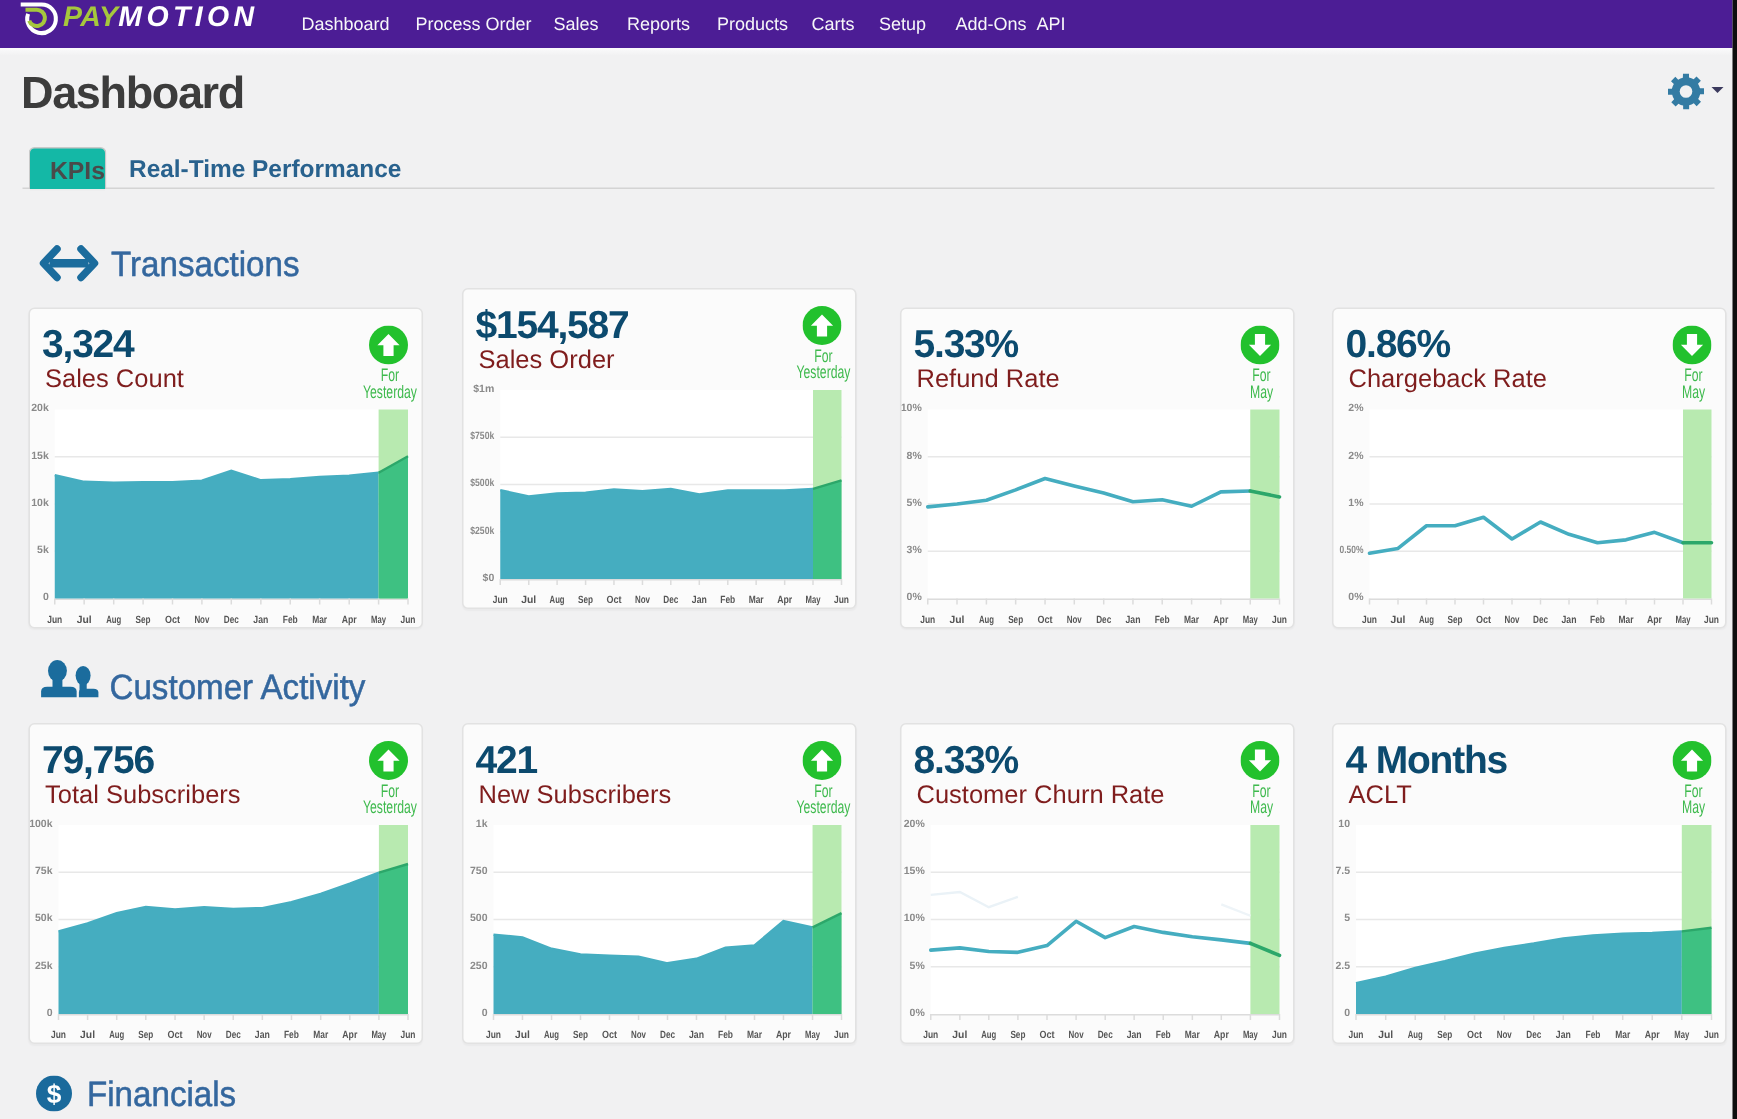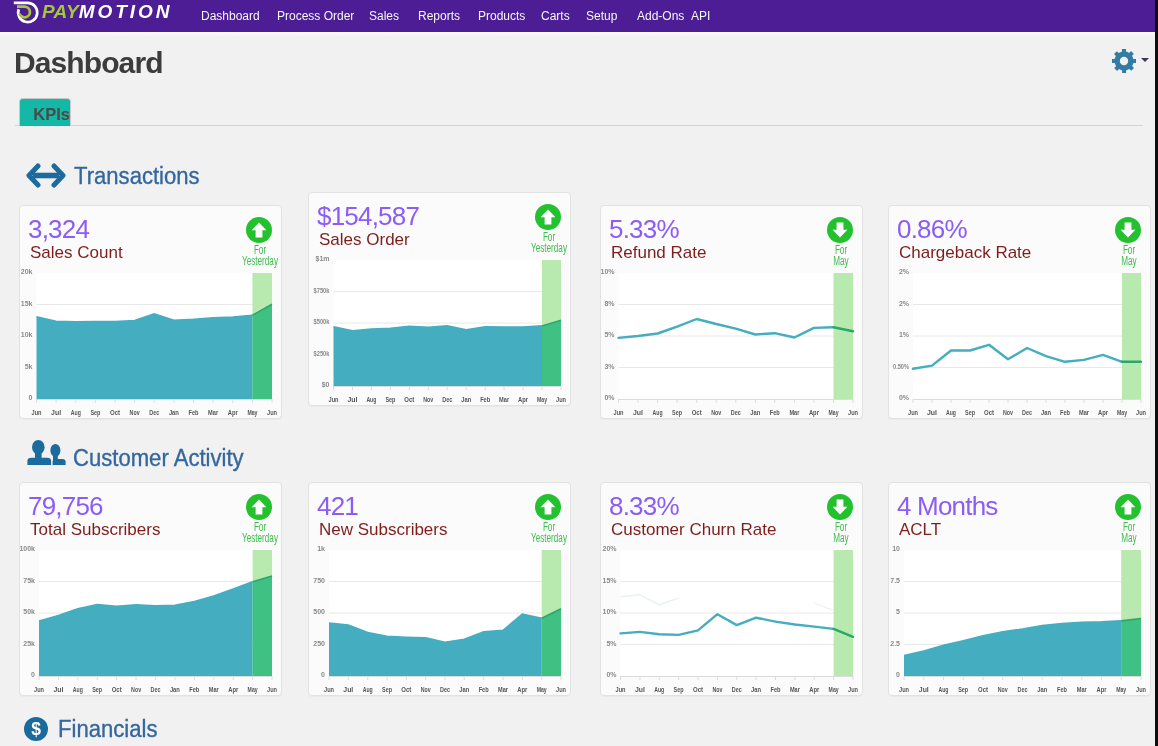--- a/index.html
+++ b/index.html
@@ -12,21 +12,21 @@
 #h1{position:absolute;left:14px;top:46px;font-size:30px;font-weight:700;color:#3c3c3c;letter-spacing:-0.9px}
 #tabrow{position:absolute;left:15px;top:98px;width:1128px;height:28px;border-bottom:1px solid #d4d4d4}
 #tab1{position:absolute;left:4px;top:0;width:52px;height:28px;background:#14b8a6;border:1px solid #c9c9c9;border-bottom:none;border-radius:4px 4px 0 0;text-align:right;line-height:30px;font-size:16.5px;font-weight:700;color:#4a4a4a;z-index:2}
 #tab1:after{content:"";position:absolute;left:0;bottom:-1px;width:100%;height:1px;background:#ececec}
 #tab2{position:absolute;left:71px;top:0;height:28px;line-height:30px;font-size:16.3px;font-weight:700;color:#29628e}
 .sec{position:absolute;height:28px;color:#34679e;font-size:23.5px;white-space:nowrap}
 .sec .sic{position:absolute;left:0;top:3px}
 .sec .st{position:absolute;display:inline-block;transform:scaleX(0.94);transform-origin:0 0;-webkit-text-stroke:0.35px #34679e}
 .card{position:absolute;width:263px;height:214px;background:#fbfbfb;border:1px solid #e2e2e2;border-radius:4px;box-shadow:0 1px 1px rgba(0,0,0,.03)}
 .card .ch{position:absolute;left:0;top:0}
-.num{position:absolute;left:8px;top:8px;font-size:26px;font-weight:400;color:#8b5cf6;letter-spacing:-0.8px}
+.num{position:absolute;left:8px;top:8px;font-size:26px;font-weight:700;color:#0c4a6e;letter-spacing:-0.8px}
 .lbl{position:absolute;left:10px;top:37px;font-size:17px;color:#7f1d1d}
 .badge{position:absolute;left:226px;top:11px}
 .for{position:absolute;left:175px;top:39px;width:130px;text-align:center;font-size:12px;line-height:11.4px;color:#3fba4e;transform:scaleX(0.68);transform-origin:50% 0}
 </style></head><body>
 <div id="edge"></div>
 <div style="position:absolute;left:0;top:32px;width:1155px;height:5px;background:linear-gradient(#fbfbfc,#f1f1f2)"></div>
 <div id="nav">
     <svg width="34" height="28" viewBox="0 0 34 28" style="position:absolute;left:10px;top:0px">
       <path d="M3.8 2.95 L17.7 2.95 A9.55 9.55 0 1 1 8.73 9.23" fill="none" stroke="#ffffff" stroke-width="2.7"></path>
       <path d="M7 6.55 L14.55 6.55 A5.4 5.4 0 1 1 9.48 13.8" fill="none" stroke="#a6c73d" stroke-width="2.7"></path>
@@ -43,20 +43,21 @@
     <span class="nvi" style="left:691px">API</span>
   </div>
 <div id="h1">Dashboard</div>
 <svg width="24" height="24" viewBox="0 0 24 24" style="position:absolute;left:1112px;top:49px">
     <path fill="#337ba3" d="M10 0 h4 v2.6 a9.6 9.6 0 0 1 3.1 1.3 l1.9-1.9 2.9 2.9 -1.9 1.9 a9.6 9.6 0 0 1 1.3 3.1 H24 v4 h-2.6 a9.6 9.6 0 0 1 -1.3 3.1 l1.9 1.9 -2.9 2.9 -1.9 -1.9 a9.6 9.6 0 0 1 -3.1 1.3 V24 h-4 v-2.6 a9.6 9.6 0 0 1 -3.1 -1.3 l-1.9 1.9 -2.9 -2.9 1.9 -1.9 a9.6 9.6 0 0 1 -1.3 -3.1 H0 v-4 h2.6 a9.6 9.6 0 0 1 1.3 -3.1 L2 5.1 4.9 2.2 6.8 4.1 a9.6 9.6 0 0 1 3.1 -1.3 Z"></path>
     <circle cx="12" cy="12" r="4.2" fill="#f1f1f2"></circle>
   </svg>
 <div style="position:absolute;left:1141px;top:58px;width:0;height:0;border-left:4.5px solid transparent;border-right:4.5px solid transparent;border-top:4.5px solid #3b3a5e"></div>
 <div id="tabrow">
     <div id="tab1">KPIs</div>
+    <div id="tab2">Real-Time Performance</div>
   </div>
 <div class="sec" style="left:26px;top:162.5px">
     <svg width="40" height="25" viewBox="0 0 40 25" class="sic" style="top:0.5px">
       <line x1="7" y1="12.5" x2="33" y2="12.5" stroke="#1b6c9d" stroke-width="5.6"></line>
       <polyline points="12,3 3,12.5 12,22" fill="none" stroke="#1b6c9d" stroke-width="5" stroke-linecap="round" stroke-linejoin="round"></polyline>
       <polyline points="28,3 37,12.5 28,22" fill="none" stroke="#1b6c9d" stroke-width="5" stroke-linecap="round" stroke-linejoin="round"></polyline>
     </svg>
     <span class="st" style="left:48px;top:0">Transactions</span>
   </div>
 <div class="sec" style="left:27px;top:444.5px">

